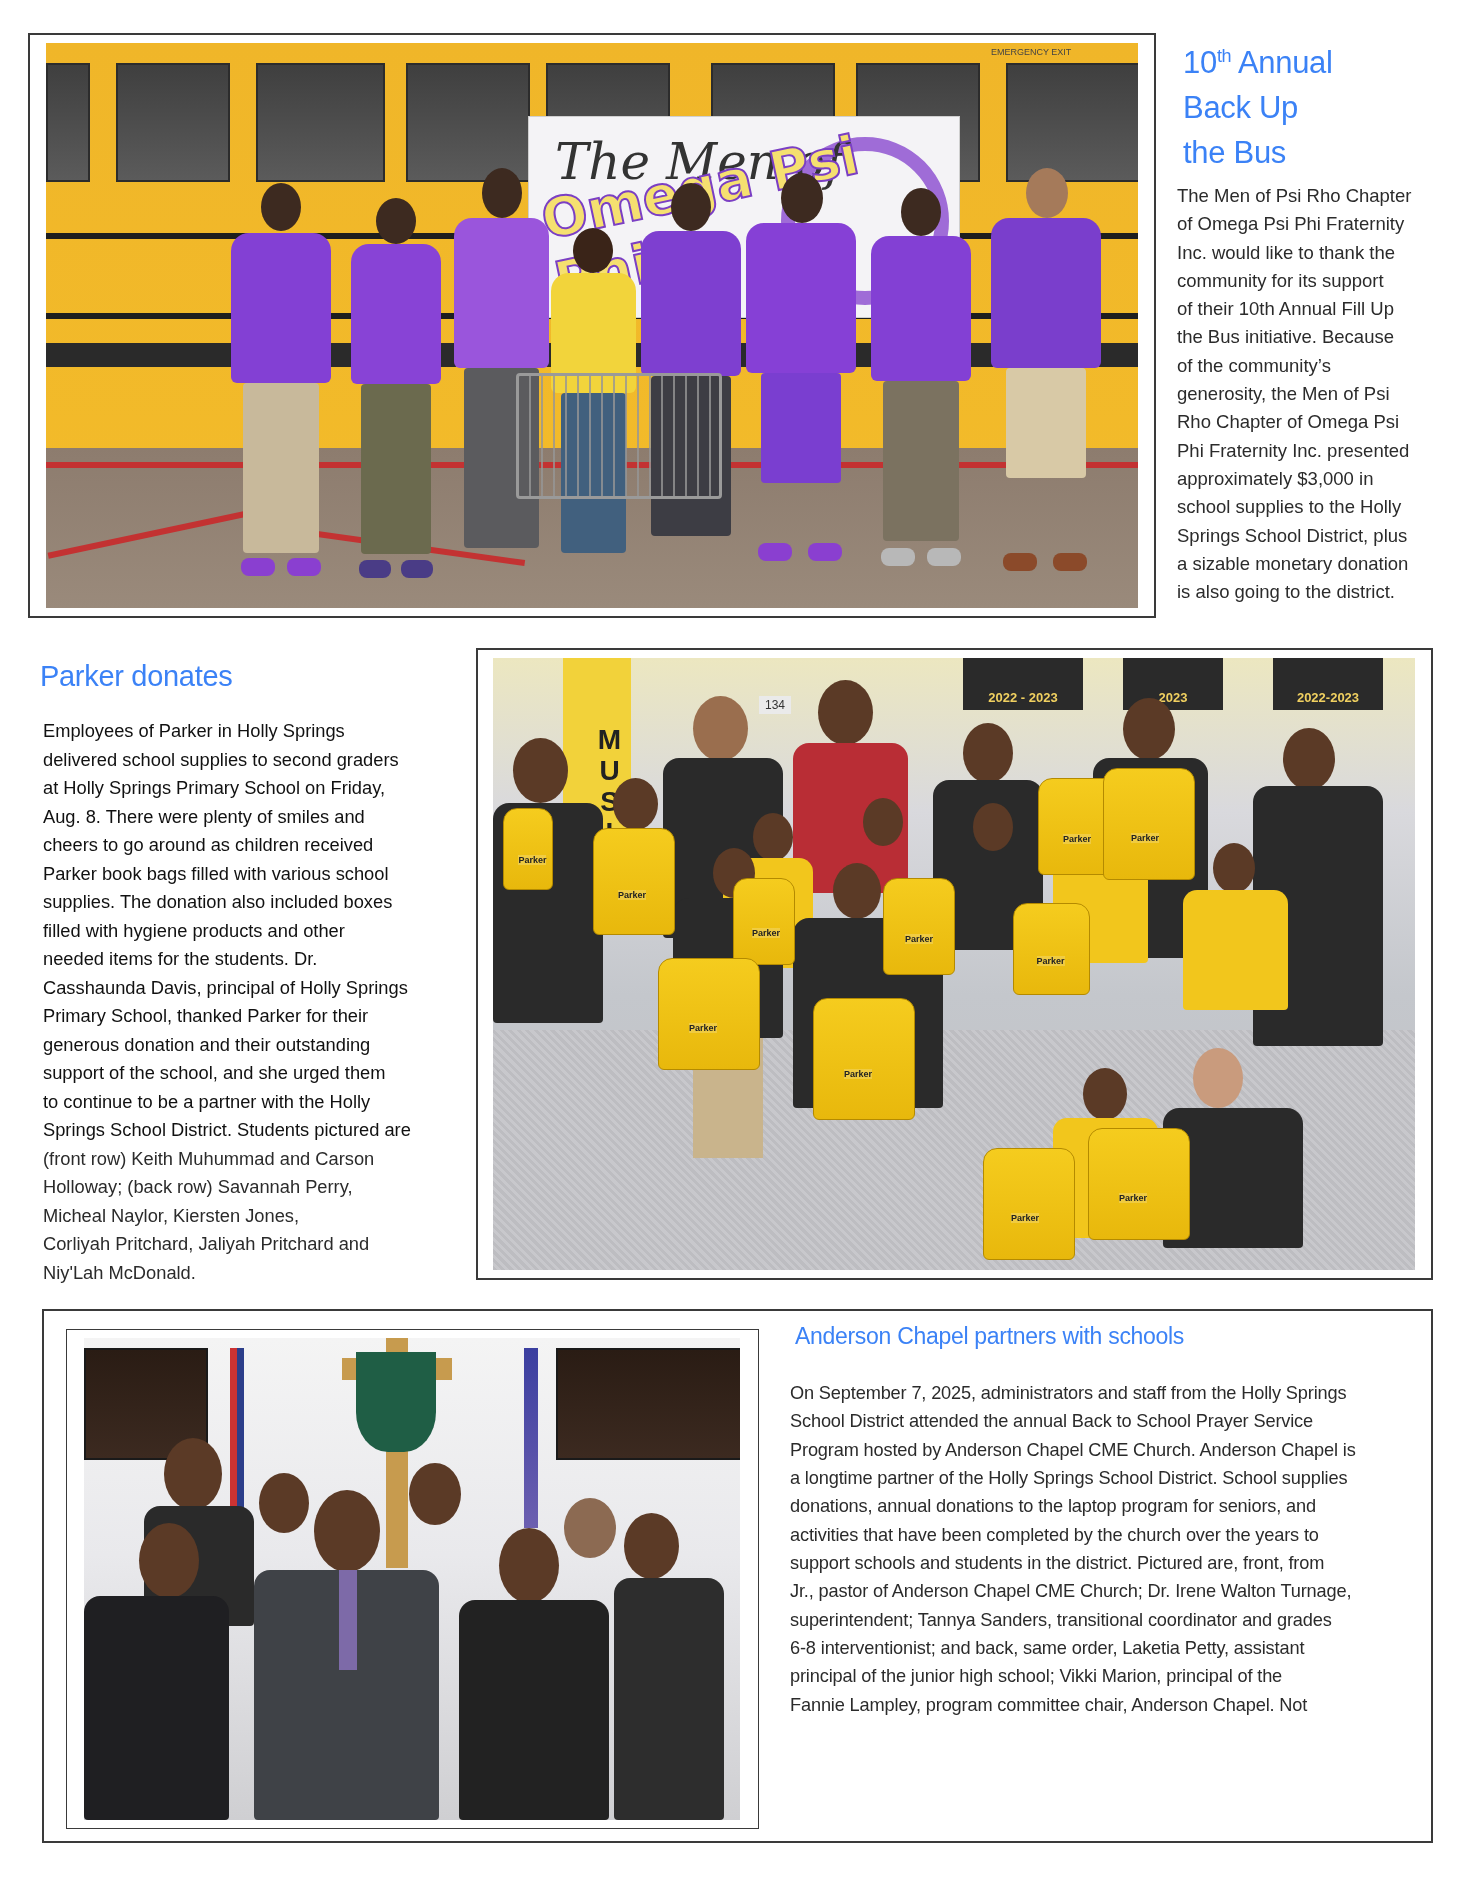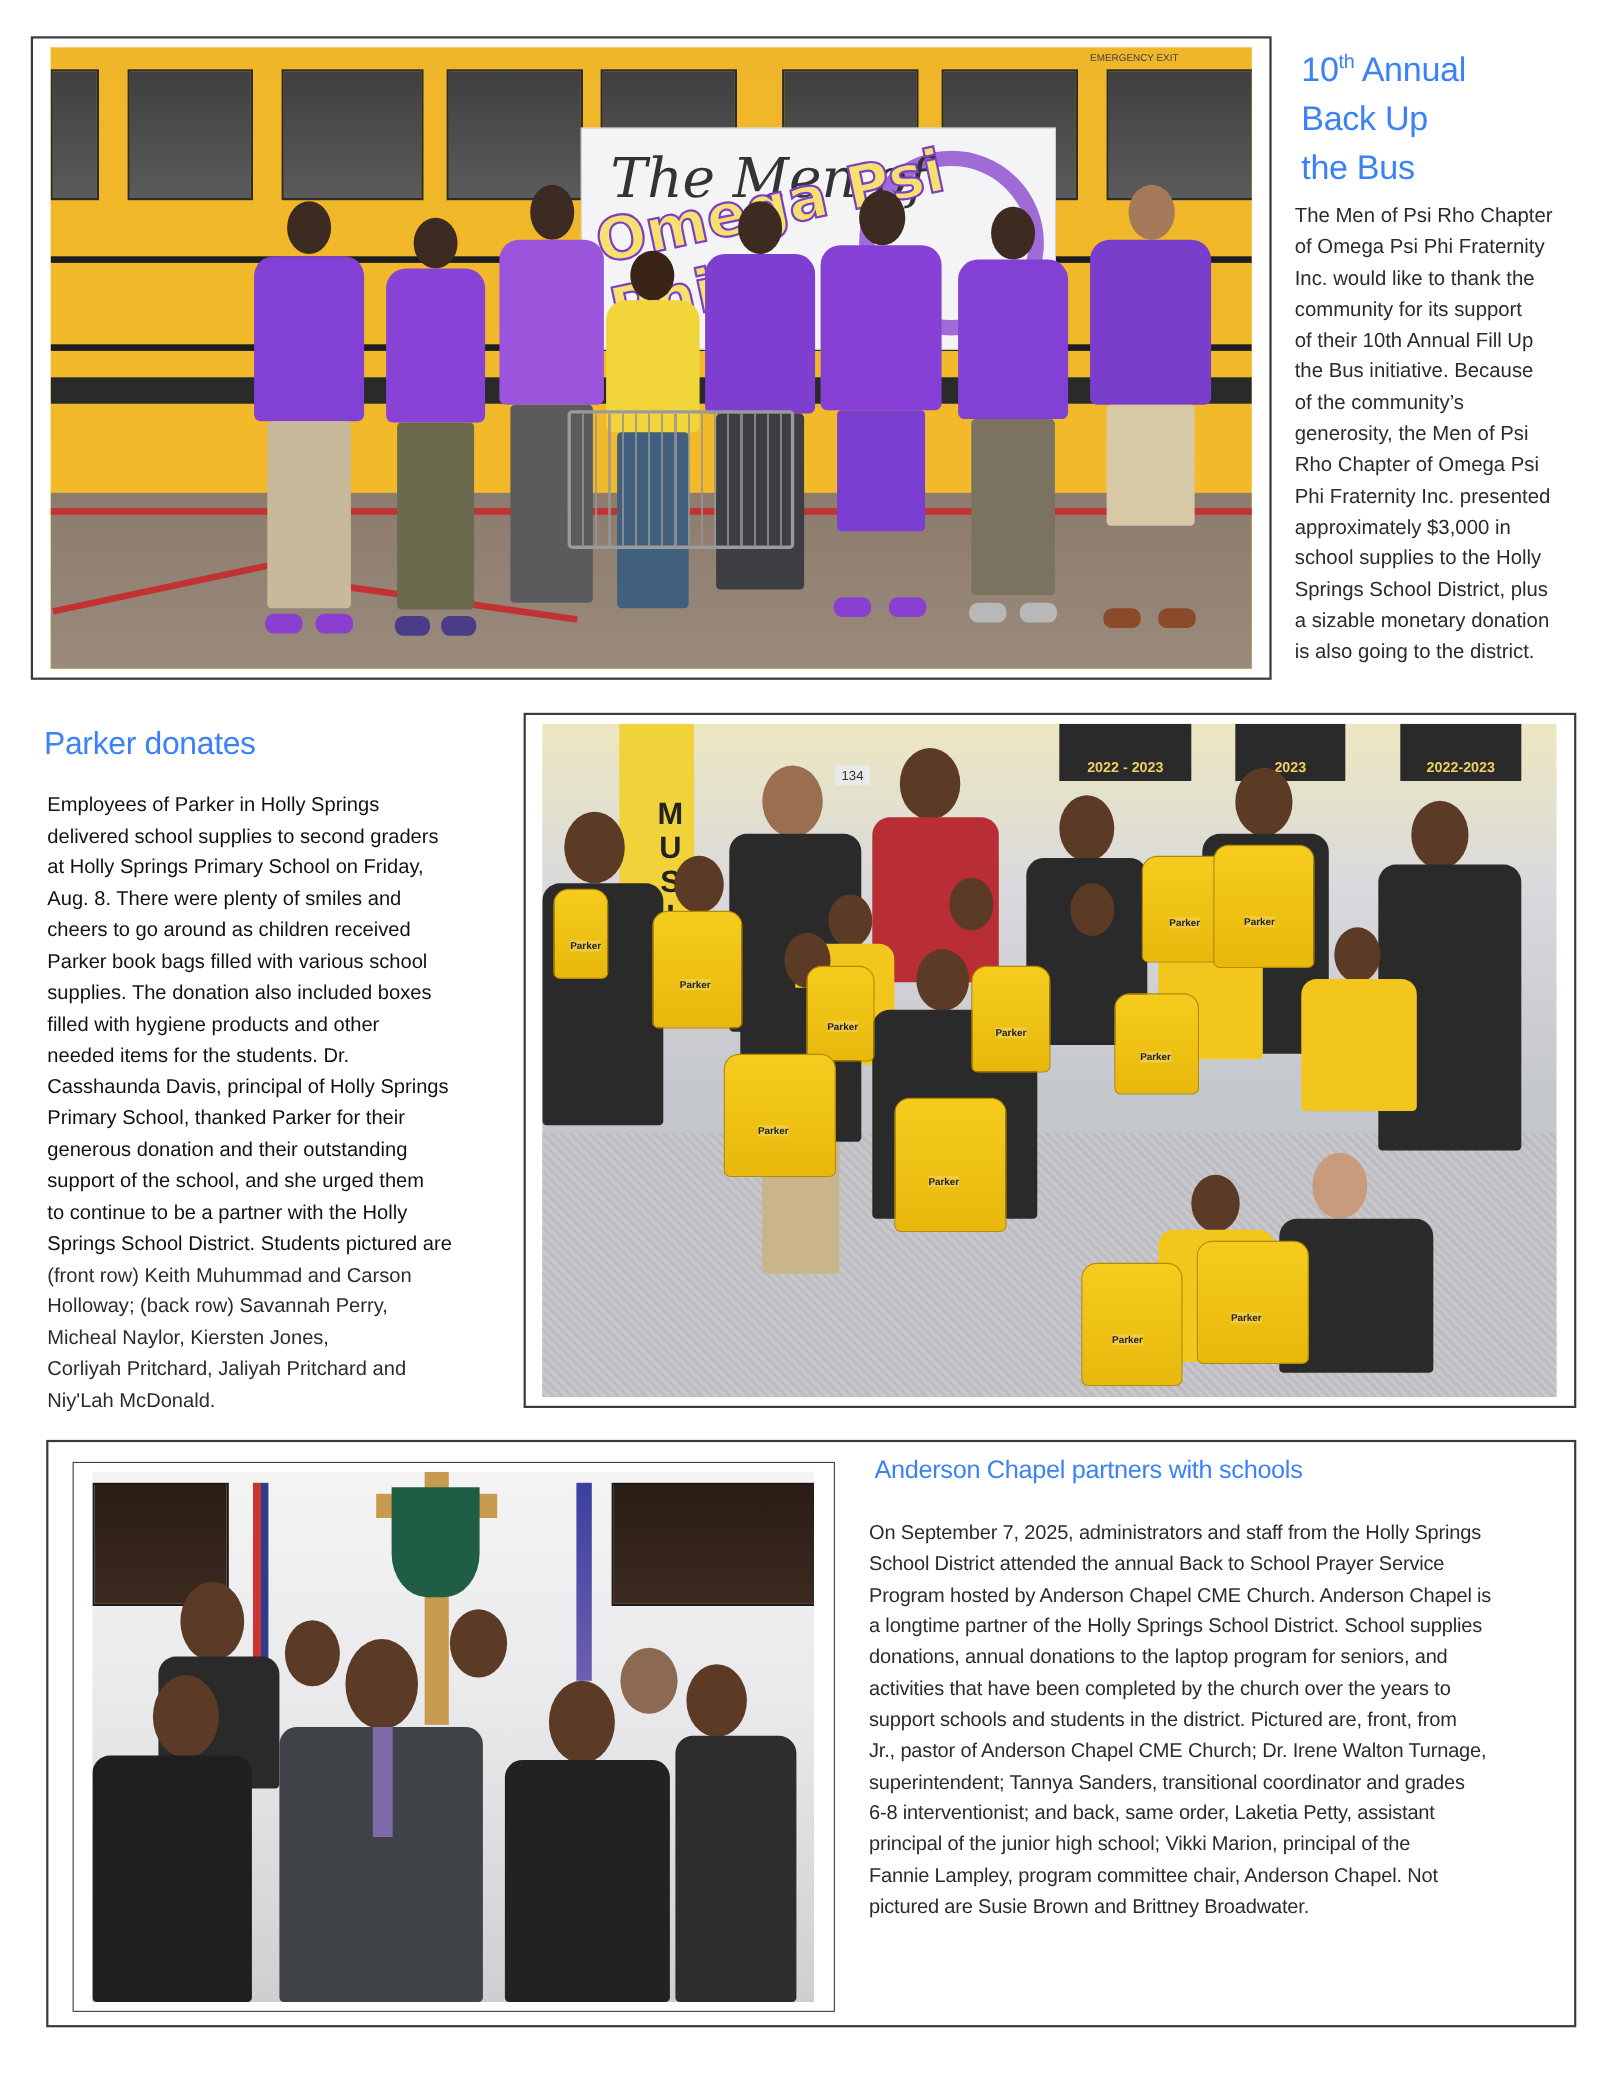--- a/index.html
+++ b/index.html
@@ -271,14 +271,13 @@
   <span class="ln">Program hosted by Anderson Chapel CME Church. Anderson Chapel is</span>
   <span class="ln">a longtime partner of the Holly Springs School District. School supplies</span>
   <span class="ln">donations, annual donations to the laptop program for seniors, and</span>
   <span class="ln">activities that have been completed by the church over the years to</span>
   <span class="ln">support schools and students in the district. Pictured are, front, from</span>
   <span class="ln">Jr., pastor of Anderson Chapel CME Church; Dr. Irene Walton Turnage,</span>
   <span class="ln">superintendent; Tannya Sanders, transitional coordinator and grades</span>
   <span class="ln">6-8 interventionist; and back, same order, Laketia Petty, assistant</span>
   <span class="ln">principal of the junior high school; Vikki Marion, principal of the</span>
   <span class="ln">Fannie Lampley, program committee chair, Anderson Chapel. Not</span>
-  <span class="ln">pictured are Susie Brown and Brittney Broadwater.</span>
 </div>
 
 </body></html>

